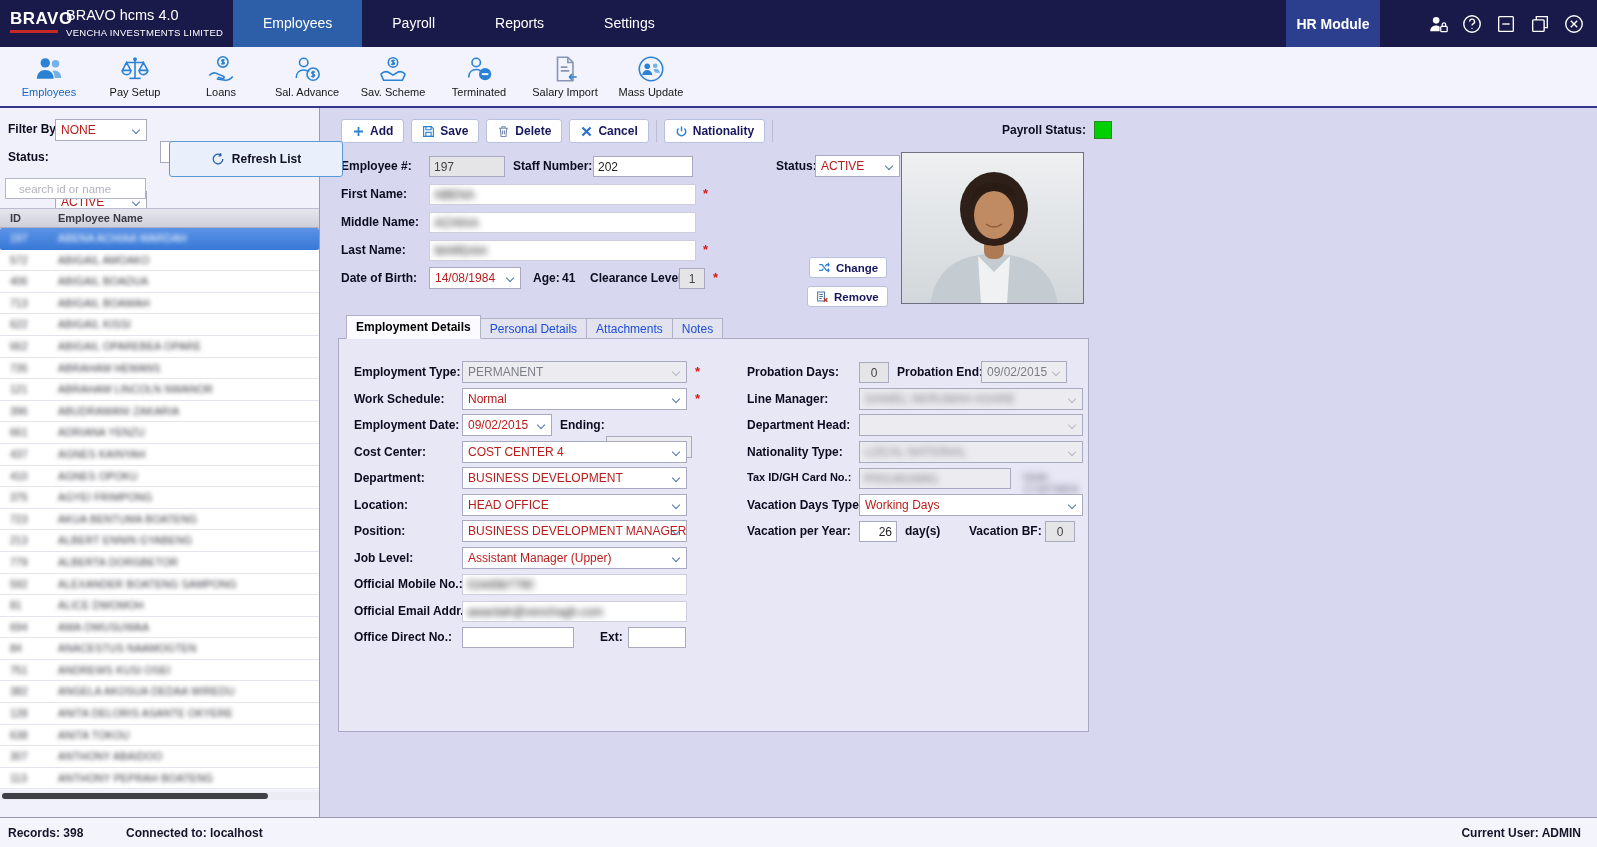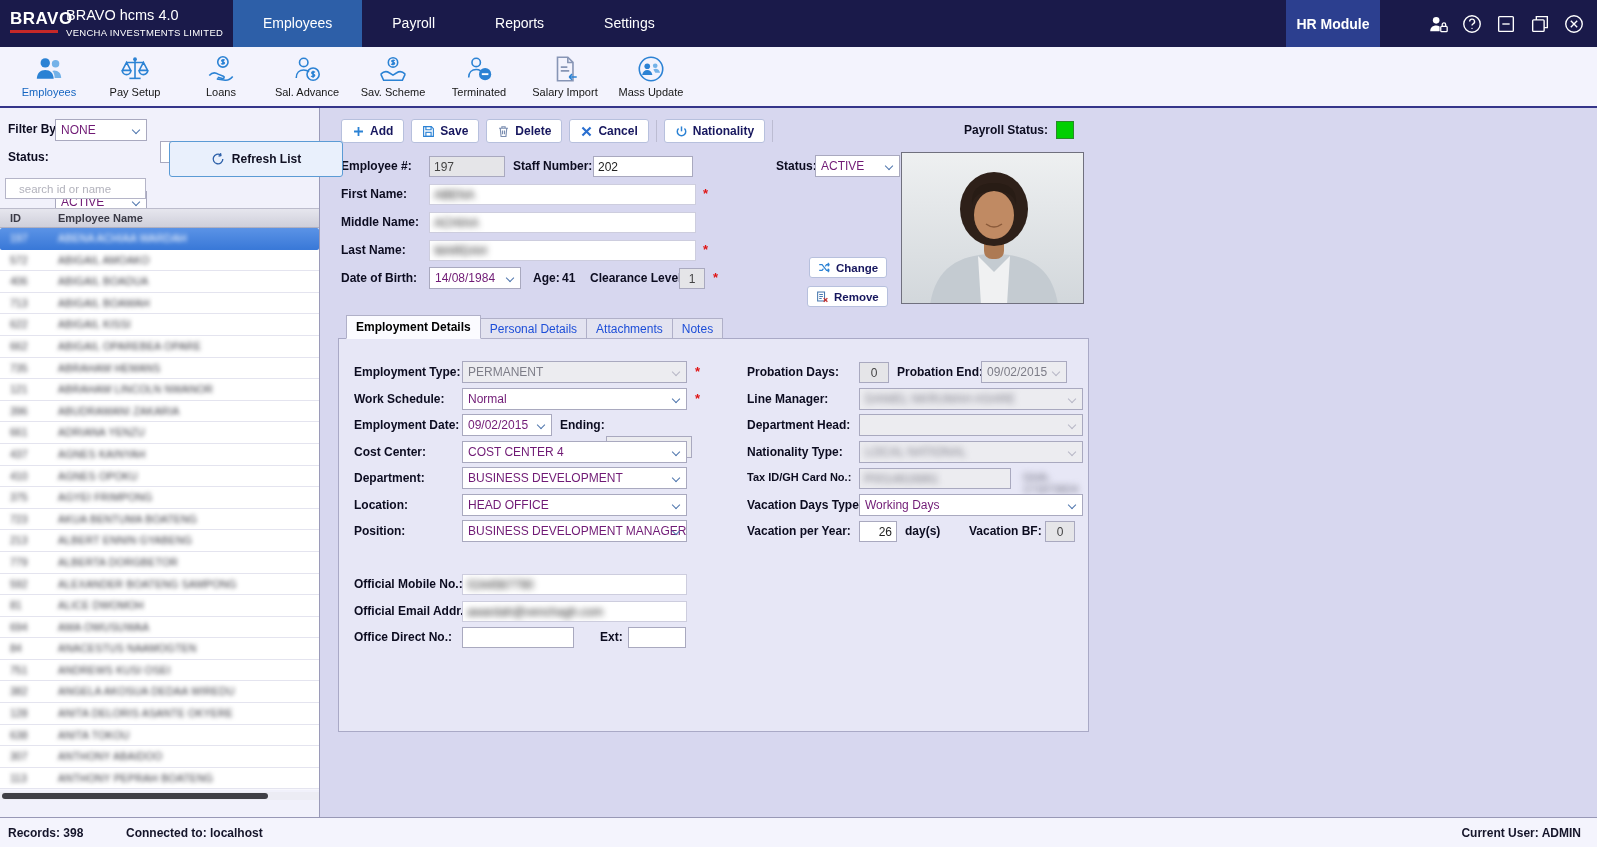--- a/index.html
+++ b/index.html
@@ -25,21 +25,21 @@
 .ribbon{position:absolute;left:0;top:47px;width:1597px;height:61px;background:#f3f3fd;border-bottom:2px solid #35358a;display:flex;padding:4px 6px 0;z-index:10;}
 .ribbon-item{width:86px;display:flex;flex-direction:column;align-items:center;gap:2px;padding-top:3px;cursor:default;}
 .ricon{display:inline-flex;}
 .ricon svg{width:30px;height:30px;}
 .rlabel{font-size:11px;color:#161616;white-space:nowrap;}
 .ribbon-item.active .rlabel{color:#1565c0;}
 
 
 .leftpanel{position:absolute;left:0;top:108px;width:320px;height:709px;background:#f1f1fb;border-right:1px solid #9a9ab8;z-index:5;}
 .lbl{font-size:12px;font-weight:600;color:#0c0c20;white-space:nowrap;}
-.combo{position:relative;background:#fff;border:1px solid #a9a9bf;height:22px;font-size:12px;color:#701a75;padding:3px 18px 2px 5px;white-space:nowrap;overflow:hidden;cursor:default;}
+.combo{position:relative;background:#fff;border:1px solid #a9a9bf;height:22px;font-size:12px;color:#b91c1c;padding:3px 18px 2px 5px;white-space:nowrap;overflow:hidden;cursor:default;}
 .combo::after{content:"";position:absolute;right:7px;top:7px;width:5px;height:5px;border-right:1.8px solid #4f76ad;border-bottom:1.8px solid #4f76ad;transform:rotate(45deg);}
 .combo.dis{background:#ececf0;color:#7d7d88;}
 .combo.dis::after{border-color:#b7b7c6;}
 .combo.dim::after{border-color:#c3c3d2;}
 .tbox{background:#fff;border:1px solid #a9a9bf;height:21px;line-height:19px;font-size:12px;color:#222;padding:1px 4px;font-family:inherit;white-space:nowrap;overflow:hidden;}
 .tbox.lite{border-color:#cdcdde;}
 .tbox.ro{background:#e5e5e8;color:#444;}
 .tbox.dis{background:#ececf0;color:#7d7d88;}
 input.tbox{padding:0 4px;}
 .blurtxt{filter:blur(3px);}
@@ -58,21 +58,21 @@
 .hthumb{position:absolute;left:2px;top:1px;width:266px;height:6px;background:#3f3f46;border-radius:3px;}
 
 
 .main{position:absolute;left:321px;top:108px;width:1276px;height:709px;}
 .actions{position:absolute;left:20px;top:11px;display:flex;align-items:center;gap:7px;}
 .btn{display:inline-flex;align-items:center;gap:5px;background:#fff;border:1px solid #b7c0dd;border-radius:3px;height:24px;padding:0 10px;font-size:12px;font-weight:600;color:#17175e;font-family:inherit;cursor:default;white-space:nowrap;}
 .btn .bicon{display:inline-flex;}
 .btn svg{width:13px;height:13px;}
 .btn.sm{height:21px;padding:0 8px;font-size:11.5px;}
 .vsep{width:1px;height:22px;background:#bcbcd2;}
-.pstat{position:absolute;left:643px;top:13px;display:flex;align-items:center;gap:8px;}
+.pstat{position:absolute;left:681px;top:13px;display:flex;align-items:center;gap:8px;}
 .pbox{width:18px;height:18px;border:1px solid #2a8a2a;display:inline-block;}
 .fr{position:absolute;height:22px;}
 .photo{border:1px solid #70707e;background:#dfe3e6;overflow:hidden;}
 .tabs{position:absolute;left:25px;top:207px;height:24px;display:flex;align-items:flex-end;z-index:3;}
 .tab{background:#e3e3f0;border:1px solid #b0b0c8;height:21px;line-height:20px;padding:0 9px;font-size:12px;color:#1d4ed8;margin-right:-1px;cursor:default;white-space:nowrap;}
 .tab.active{background:#fbfbff;font-weight:600;height:24px;line-height:23px;position:relative;z-index:2;border-bottom:1px solid #fbfbff;color:#000;}
 .panel{background:#e7e7f6;border:1px solid #a9a9c6;}
 
 
 .statusbar{position:absolute;left:0;top:817px;width:1597px;height:30px;background:#f4f4fd;border-top:1px solid #9898b6;font-size:12px;font-weight:600;color:#15152a;z-index:20;}
@@ -525,20 +525,24 @@
       <div class="combo abs" style="left:108px;top:0;width:225px"><span>BUSINESS DEVELOPMENT</span></div>
     </div>
     <div class="fr" style="left:15px;top:155px;width:370px">
       <span class="lbl abs" style="left:0;top:4px">Location:</span>
       <div class="combo abs" style="left:108px;top:0;width:225px"><span>HEAD OFFICE</span></div>
     </div>
     <div class="fr" style="left:15px;top:181px;width:370px">
       <span class="lbl abs" style="left:0;top:4px">Position:</span>
       <div class="combo abs" style="left:108px;top:0;width:225px"><span>BUSINESS DEVELOPMENT MANAGER</span></div>
     </div>
+    <div class="fr" style="left:15px;top:208px;width:370px">
+      <span class="lbl abs" style="left:0;top:4px">Job Level:</span>
+      <div class="combo abs" style="left:108px;top:0;width:225px"><span>Assistant Manager (Upper)</span></div>
+    </div>
     <div class="fr" style="left:15px;top:234px;width:370px">
       <span class="lbl abs" style="left:0;top:4px">Official Mobile No.:</span>
       <div class="tbox lite abs" style="left:108px;top:1px;width:225px"><span class="blurtxt">0244567790</span></div>
     </div>
     <div class="fr" style="left:15px;top:261px;width:370px">
       <span class="lbl abs" style="left:0;top:4px">Official Email Addr.:</span>
       <div class="tbox lite abs" style="left:108px;top:1px;width:225px"><span class="blurtxt">awardah@venchagh.com</span></div>
     </div>
     <div class="fr" style="left:15px;top:287px;width:370px">
       <span class="lbl abs" style="left:0;top:4px">Office Direct No.:</span>

